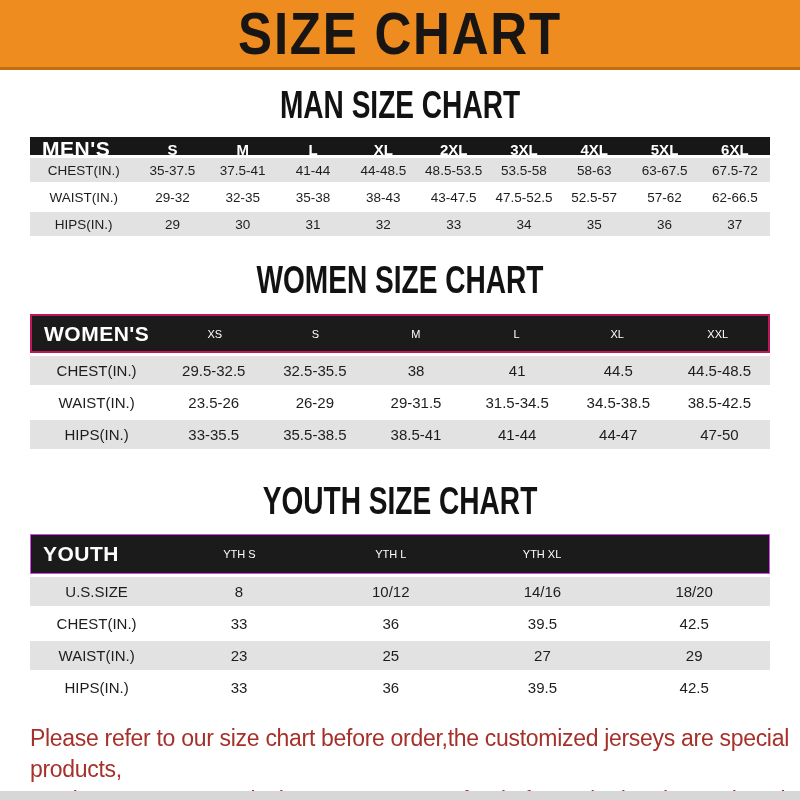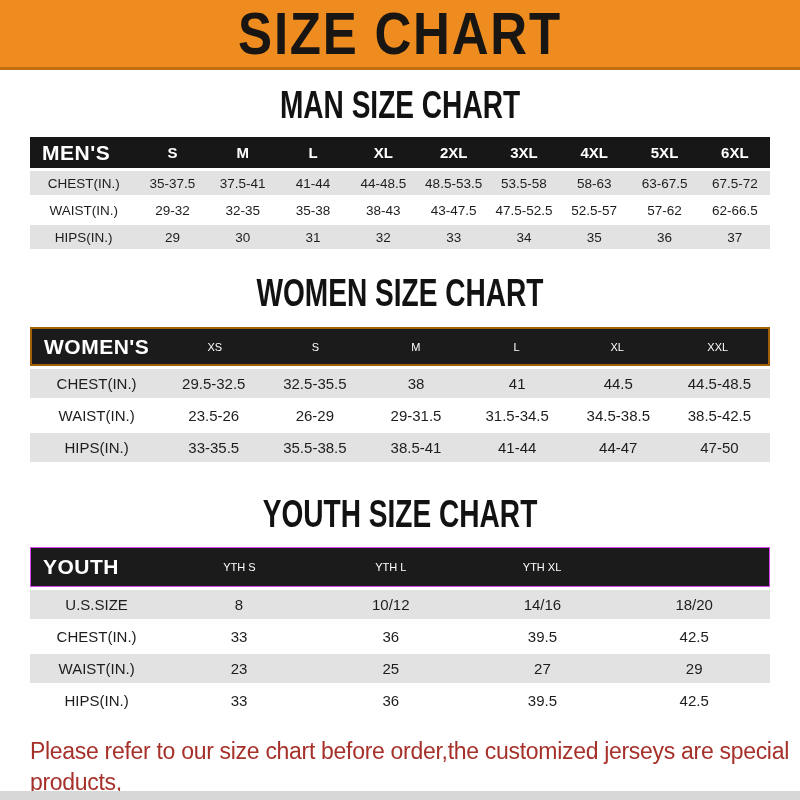--- a/index.html
+++ b/index.html
@@ -56,22 +56,22 @@
   .tbl-man   { margin-top: 14px; }
   .tbl-women { margin-top: 16px; }
   .tbl-youth { margin-top: 15px; }
 
   .t-header {
     display: grid;
     align-items: center;
     background: #171717;
     color: #ffffff;
   }
-  .section-0 .t-header { height: 31px; }
-  .section-1 .t-header { height: 39px; border: 2px solid #a16207; background: #1B1B1B; }
+  .section-0 .t-header { height: 18px; }
+  .section-1 .t-header { height: 39px; border: 2px solid #be185d; background: #1B1B1B; }
   .section-2 .t-header { height: 40px; border: 1px solid #d946ef; background: #1B1B1B; }
 
   .t-header-label {
     font-weight: bold;
     padding-left: 12px;
     font-size: 21px;
     letter-spacing: 0.5px;
     white-space: nowrap;
   }
   .section-0 .t-header-label { font-size: 21px; }

